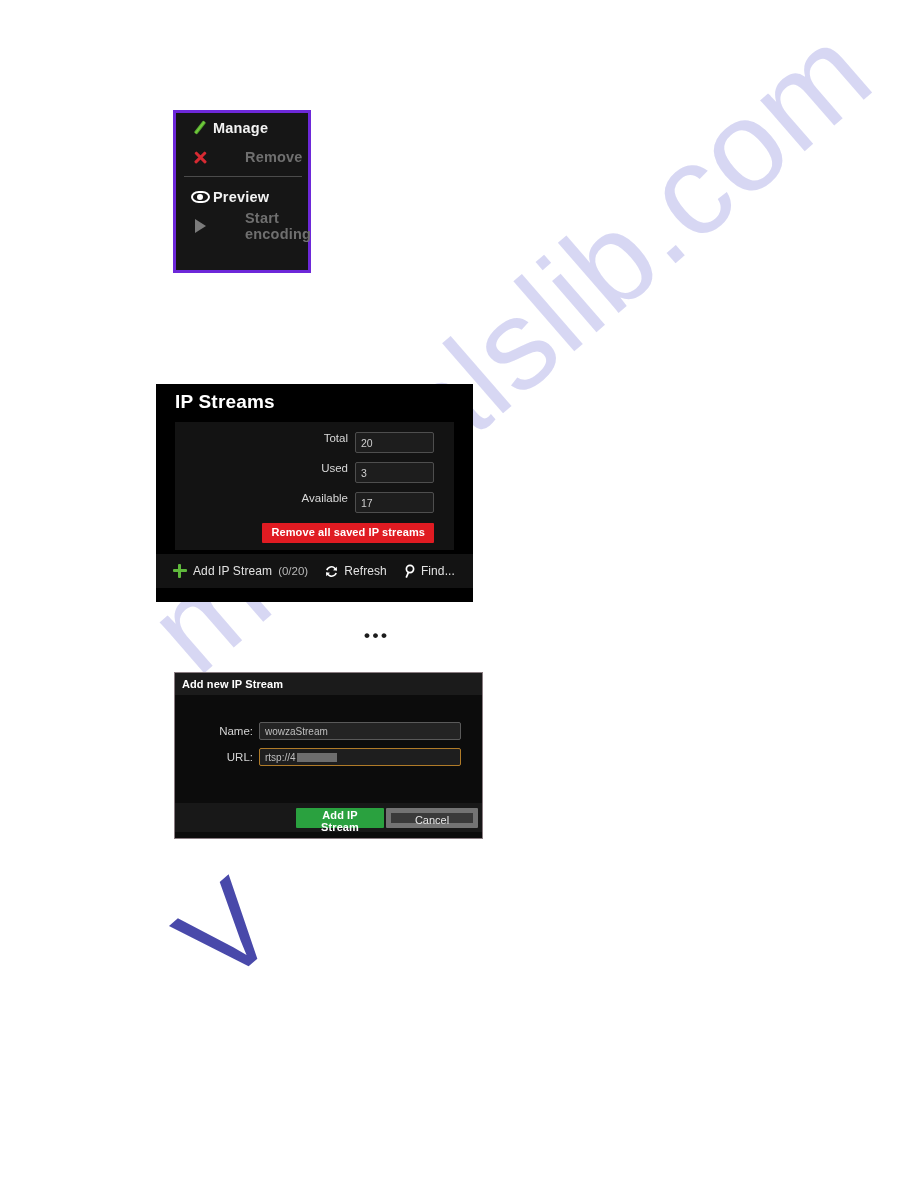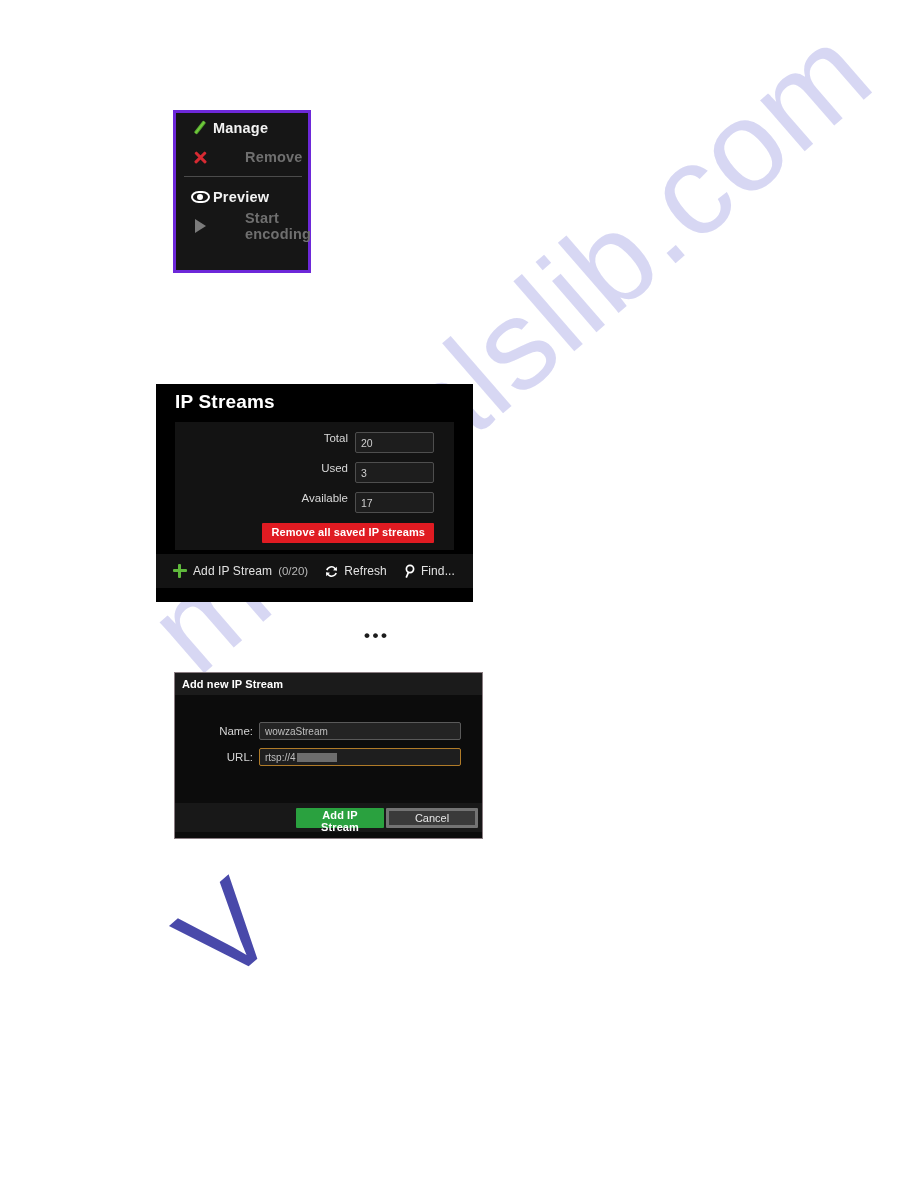--- a/index.html
+++ b/index.html
@@ -359,21 +359,21 @@
     cursor: pointer;
     letter-spacing: .1px;
     margin-right: 2px;
   }
   #cancel-btn {
     width: 92px; height: 20px;
     background: #3a3a3a;
     color: #e6e6e6;
     font-size: 11px;
     font-weight: 500;
-    border: 3px solid #737373;
+    border: 5px solid #737373;
     border-radius: 1px;
     box-sizing: border-box;
     cursor: pointer;
     margin-right: 3px;
   }
 </style>
 </head>
 <body>
 
 <div id="watermark">

